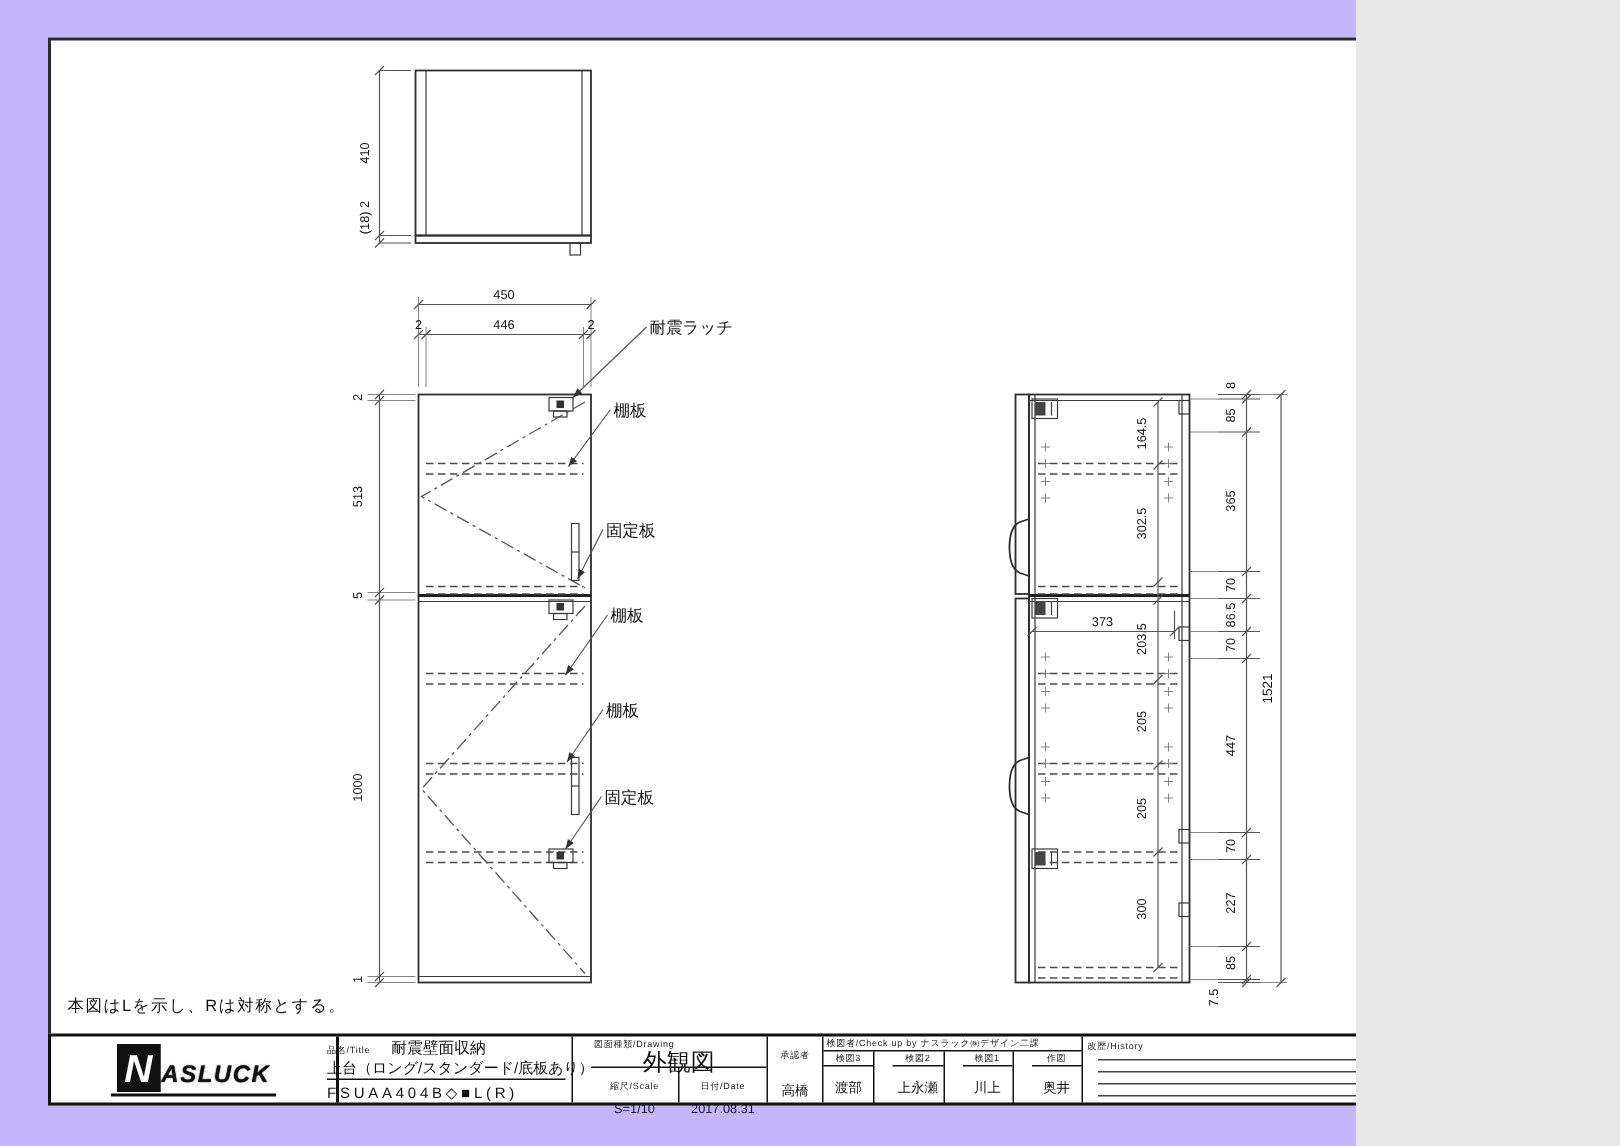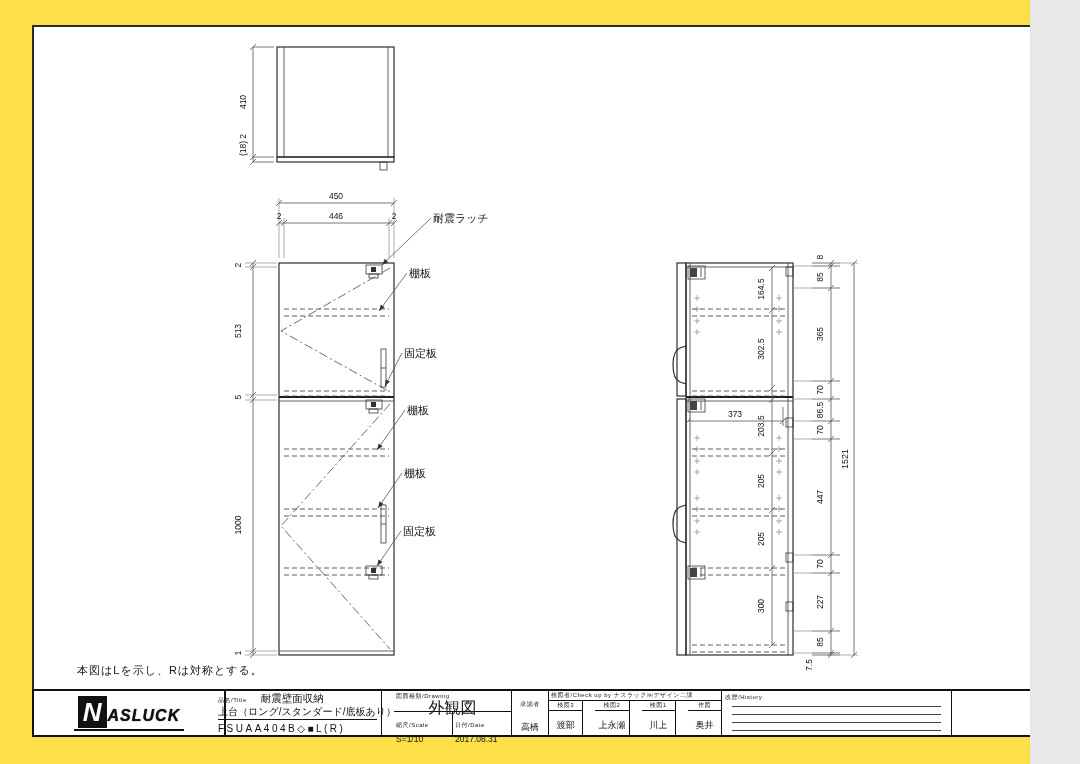--- a/index.html
+++ b/index.html
@@ -1,51 +1,51 @@
 <!DOCTYPE html>
 <html><head>
 <meta charset="utf-8">
 <style>
   html,body{margin:0;padding:0;background:#e8e8e8;}
-  .page{position:relative;width:1030px;height:764px;background:#fde047;
+  .page{position:relative;width:904px;height:764px;background:#c4b5fd;
         font-family:"Liberation Sans",sans-serif;overflow:hidden;}
   .frame{position:absolute;left:32px;top:25px;width:1013px;height:712px;
          border:2px solid #2b2b2b;box-sizing:border-box;background:#fff;}
   svg{position:absolute;left:0;top:0;}
   .ln{stroke:#2e2e2e;stroke-width:1.2;fill:none;}
   .lnt{stroke:#3a3a3a;stroke-width:0.8;fill:none;}
   .lnb{stroke:#1e1e1e;stroke-width:2;fill:none;}
   .dash{stroke:#4a4a4a;stroke-width:0.9;fill:none;stroke-dasharray:5 3;}
   .dashdot{stroke:#5a5a5a;stroke-width:0.9;fill:none;stroke-dasharray:9 3 2 3;}
   .dim{stroke:#555;stroke-width:0.8;fill:none;}
   .dimx{stroke:#777;stroke-width:0.6;fill:none;}
   text.d{font-family:"Liberation Sans",sans-serif;font-size:8.5px;fill:#111;}
   text.dd{font-family:"Liberation Sans",sans-serif;font-size:9px;fill:#111;}
   text.jl{font-family:"Liberation Sans",sans-serif;font-size:11px;fill:#111;}
-  .note{position:absolute;left:45px;top:663px;font-size:11px;color:#111;letter-spacing:1px;margin-left:32px;}
+  .note{position:absolute;left:45px;top:663px;font-size:11px;color:#111;letter-spacing:1px;}
   
   .tblock{position:absolute;left:32px;top:689px;width:1015px;height:48px;
           border:2px solid #111;box-sizing:border-box;background:#fff;}
   .cell{position:absolute;top:0;height:44px;box-sizing:border-box;border-right:1.5px solid #111;}
   .tb-tiny{font-size:6px;color:#222;letter-spacing:0.5px;white-space:nowrap;}
   .logo-cell{left:0;width:192px;border-right:2px solid #111;display:flex;align-items:center;justify-content:center;}
   .logo{display:inline-block;border-bottom:2.5px solid #111;padding:0 4px 1px 4px;font-style:italic;font-weight:bold;white-space:nowrap;}
   .logo-n{display:inline-block;background:#111;color:#fff;font-size:26px;line-height:26px;padding:2px 4px;border:1.5px solid #111;margin-right:1px;}
   .logo-rest{font-size:16px;letter-spacing:1px;color:#111;text-shadow:0 0 1px #111;}
   .title-cell{left:180px;width:168px;padding:1px 4px;}
   .trow1{display:flex;align-items:baseline;height:13px;}
   .trow1 .t-main{font-size:10.5px;color:#111;margin-left:14px;}
   .trow2{font-size:10px;color:#111;border-bottom:1.2px solid #111;height:14px;white-space:nowrap;}
   .trow3{font-size:10px;color:#111;letter-spacing:2.5px;text-align:left;margin-top:3px;white-space:nowrap;}
   .draw-cell{left:360px;width:118px;}
   .draw-top{position:relative;height:21px;border-bottom:1.5px solid #111;box-sizing:border-box;}
   .draw-top .tb-tiny{position:absolute;left:2px;top:1px;}
   .draw-name{text-align:center;font-size:16px;padding-top:7px;color:#111;}
   .draw-bot{display:flex;height:23px;}
-  .draw-bot .half{flex:1;box-sizing:border-box;padding:1px 2px;}
+  .draw-bot .half{flex:1;box-sizing:border-box;padding:1px 2px;text-align:center;}
   .draw-bot .half:first-child{border-right:1.5px solid #111;}
   .half .val{font-size:8.5px;color:#111;margin-top:3px;white-space:nowrap;}
   .appr-cell{left:478px;width:37px;text-align:center;padding-top:1px;box-sizing:border-box;}
   .appr-name{font-size:9px;color:#111;margin-top:11px;}
   .chk-cell{left:515px;width:173px;}
   .chk-head{height:9px;border-bottom:1px solid #111;overflow:hidden;padding-left:2px;}
   .chk-grid{display:flex;height:35px;gap:12px;}
   .chk-col{flex:1;box-sizing:border-box;border-right:1.2px solid #111;text-align:center;}
   .chk-col:last-child{border-right:none;}
   .chk-lab{height:9px;border-bottom:1.2px solid #111;overflow:hidden;}

